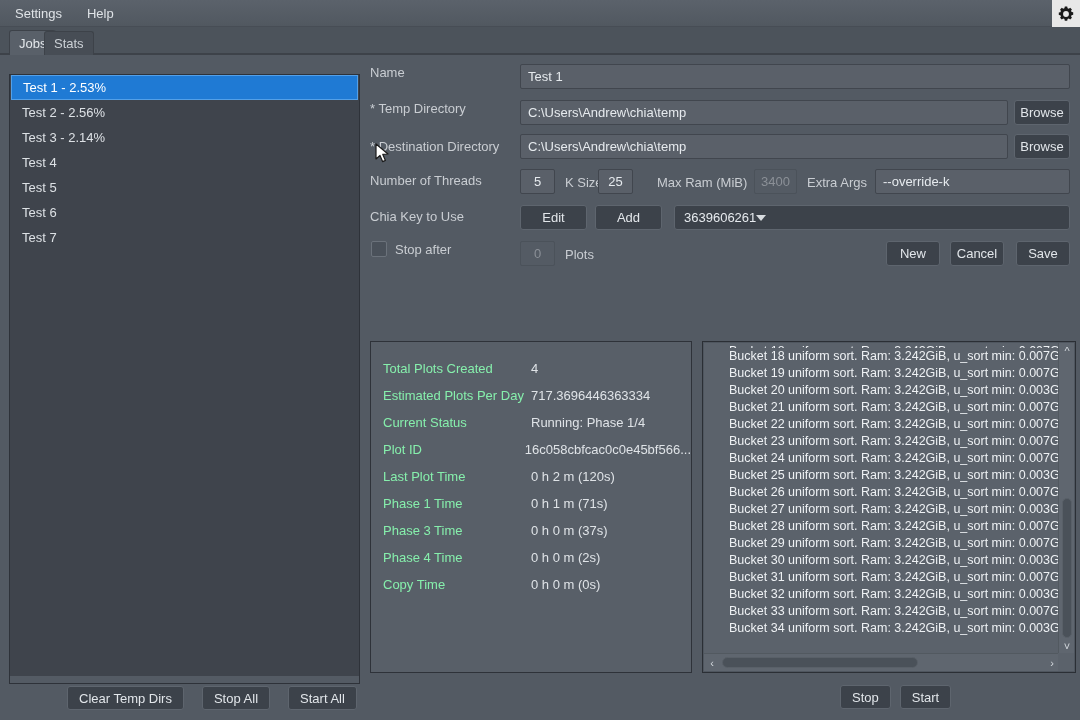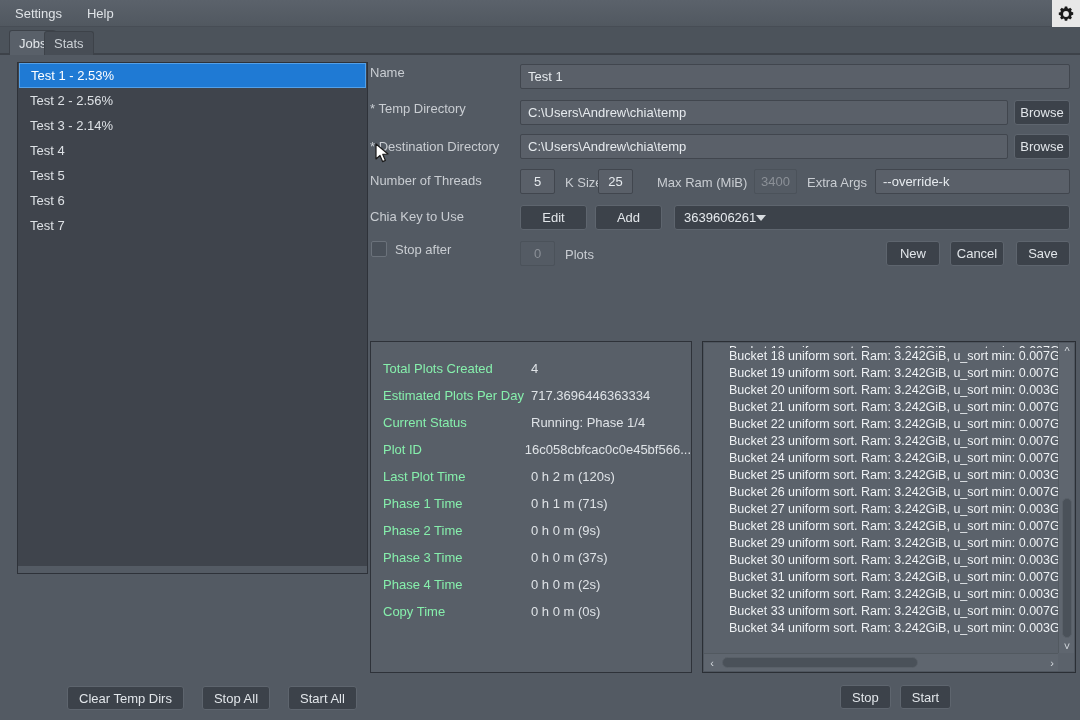--- a/index.html
+++ b/index.html
@@ -50,25 +50,24 @@
     border-radius: 3px 3px 0 0;
     background: #596069;
     z-index: 2;
   }
   .tab.inactive {
     background: #474d55; color: #ccd1d6; top: 4px; height: 24px;
   }
 
   
   #joblist {
-    position: absolute; left: 9px; top: 62px; width: 351px; height: 512px;
+    position: absolute; left: 9px; top: 74px; width: 351px; height: 610px;
     background: #3f444c;
     border: 1px solid #2e3239;
     overflow: hidden;
-    margin-left: 8px;
   }
   .job-row {
     height: 25px; line-height: 25px;
     padding: 0 0 0 12px;
     font-size: 13px; color: #dde1e5;
     cursor: pointer;
   }
   .job-row.selected {
     background: #1f7ad4;
     color: #ffffff;
@@ -302,24 +301,20 @@
     <span class="stat-key">Plot ID</span>
     <span class="stat-val">16c058cbfcac0c0e45bf566...</span>
   </div>
   <div class="stat-row">
     <span class="stat-key">Last Plot Time</span>
     <span class="stat-val">0 h 2 m (120s)</span>
   </div>
   <div class="stat-row">
     <span class="stat-key">Phase 1 Time</span>
     <span class="stat-val">0 h 1 m (71s)</span>
-  </div>
-  <div class="stat-row">
-    <span class="stat-key">Phase 2 Time</span>
-    <span class="stat-val">0 h 0 m (9s)</span>
   </div>
   <div class="stat-row">
     <span class="stat-key">Phase 3 Time</span>
     <span class="stat-val">0 h 0 m (37s)</span>
   </div>
   <div class="stat-row">
     <span class="stat-key">Phase 4 Time</span>
     <span class="stat-val">0 h 0 m (2s)</span>
   </div>
   <div class="stat-row">

